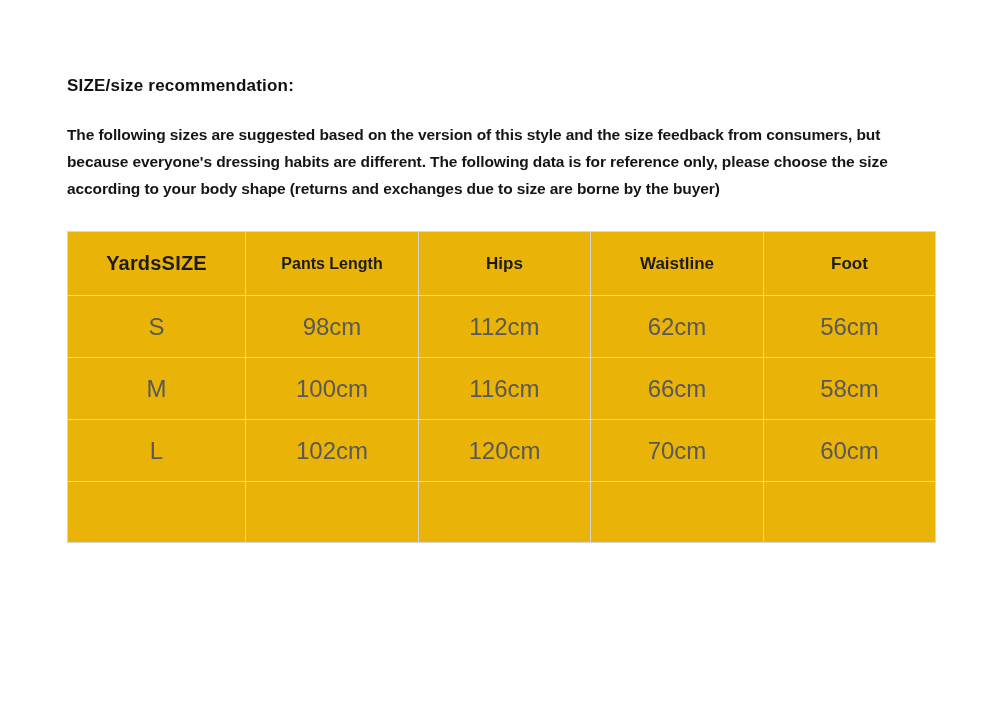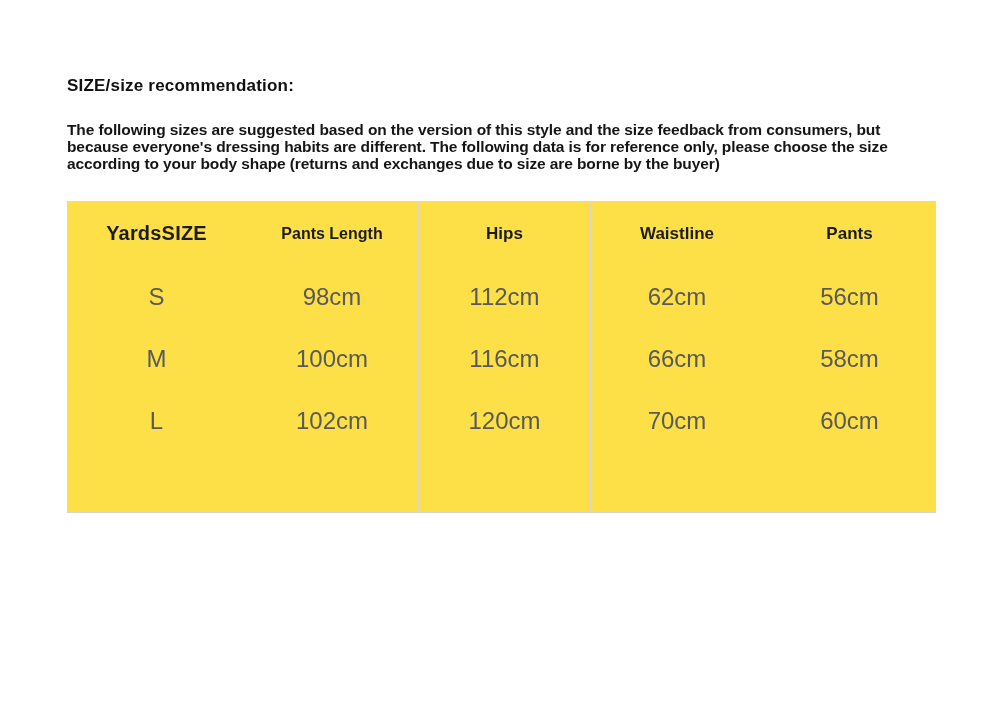--- a/index.html
+++ b/index.html
@@ -23,21 +23,21 @@
     font-size: 17px;
     font-weight: bold;
     letter-spacing: 0.2px;
     color: #111111;
     margin: 0 0 0 0;
   }
   .disclaimer {
     margin-top: 25px;
     max-width: 885px;
     font-size: 15.5px;
-    line-height: 17px;
+    line-height: 27px;
     font-weight: bold;
     letter-spacing: -0.1px;
     color: #151515;
   }
   .chart-wrap {
     margin-top: 29px;
     width: 868px;
   }
   .chart-title-bar {
     height: 65px;
@@ -50,21 +50,21 @@
   .chart-title-bar .title-text {
     color: #ffffff;
     font-size: 21px;
     font-weight: bold;
     letter-spacing: 0.3px;
   }
   table.size-table {
     width: 868px;
     border-collapse: collapse;
     table-layout: fixed;
-    background: #fde047;
+    background: #eab308;
   }
   table.size-table col.c0 { width: 178px; }
   table.size-table col.c1 { width: 173px; }
   table.size-table col.c2 { width: 172px; }
   table.size-table col.c3 { width: 173px; }
   table.size-table col.c4 { width: 172px; }
   table.size-table th,
   table.size-table td {
     border: 1px solid #d6d6d6;
     text-align: center;
@@ -114,21 +114,21 @@
             <col class="c2">
             <col class="c3">
             <col class="c4">
         </colgroup>
         <thead>
           <tr>
             <th class="col-size">YardsSIZE</th>
             <th class="col-small">Pants Length</th>
             <th>Hips</th>
             <th>Waistline</th>
-            <th>Pants</th>
+            <th>Foot</th>
           </tr>
         </thead>
         <tbody>
           <tr>
             <td>S</td>
             <td>98cm</td>
             <td>112cm</td>
             <td>62cm</td>
             <td>56cm</td>
           </tr>

